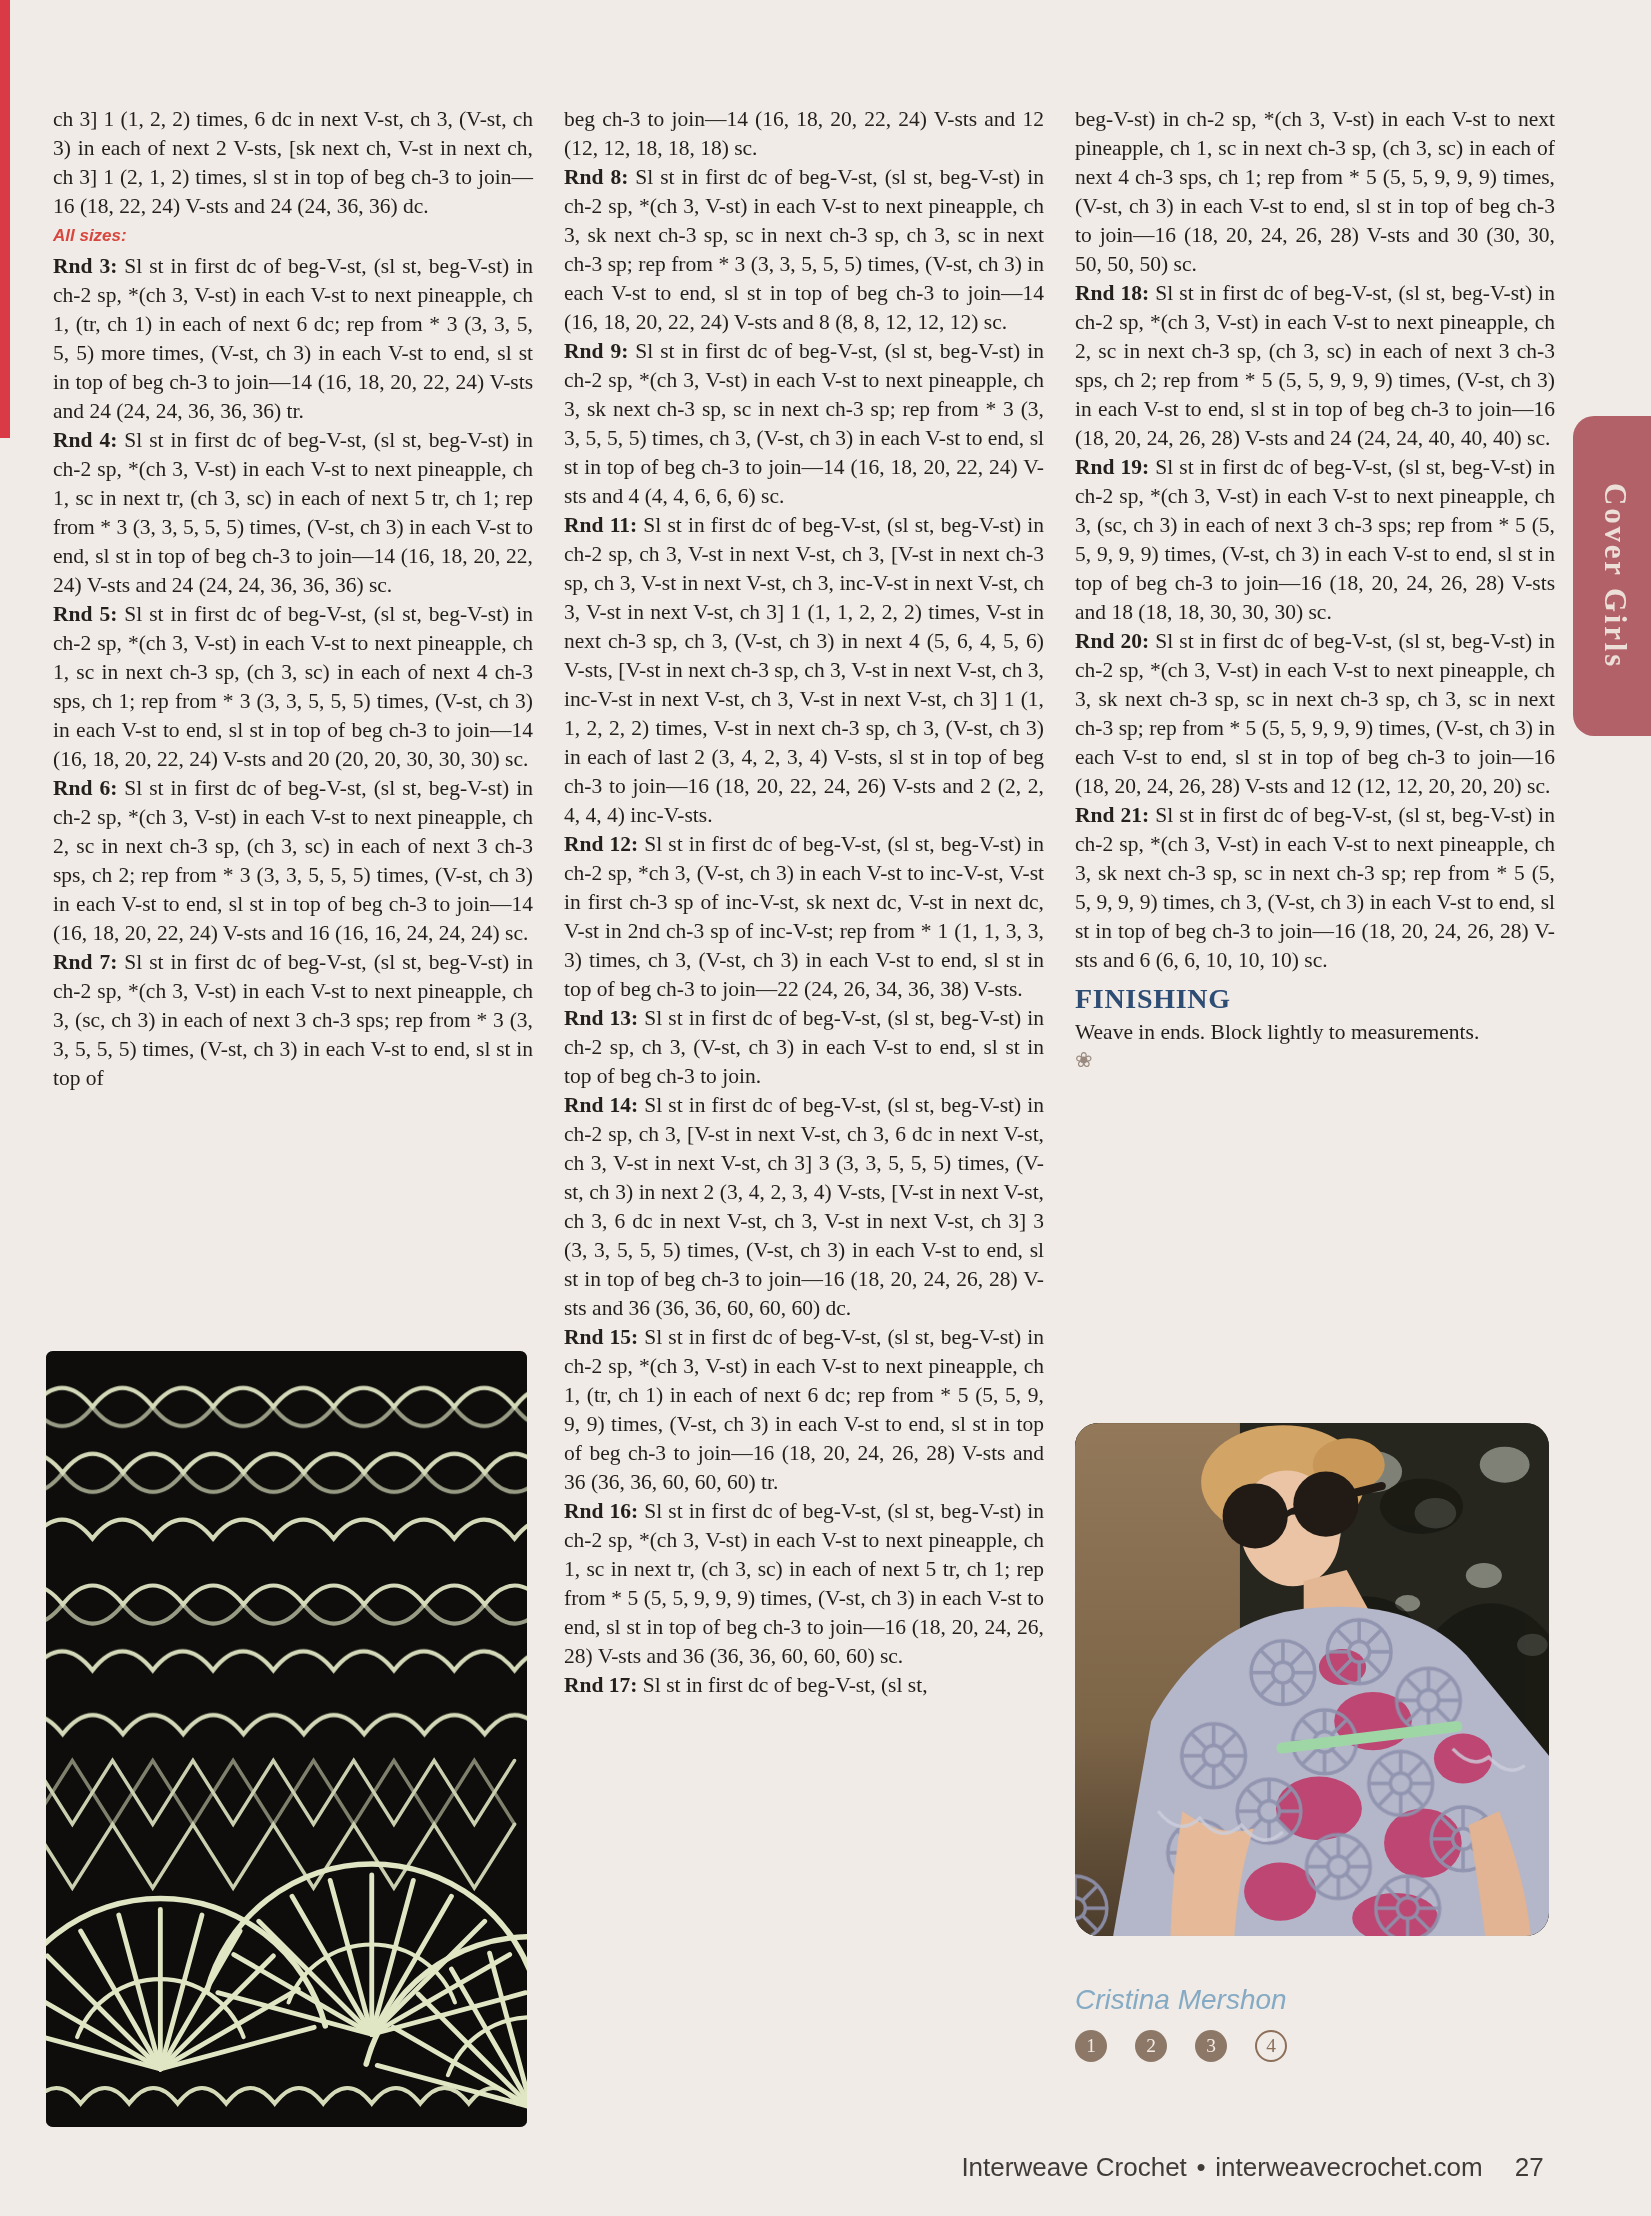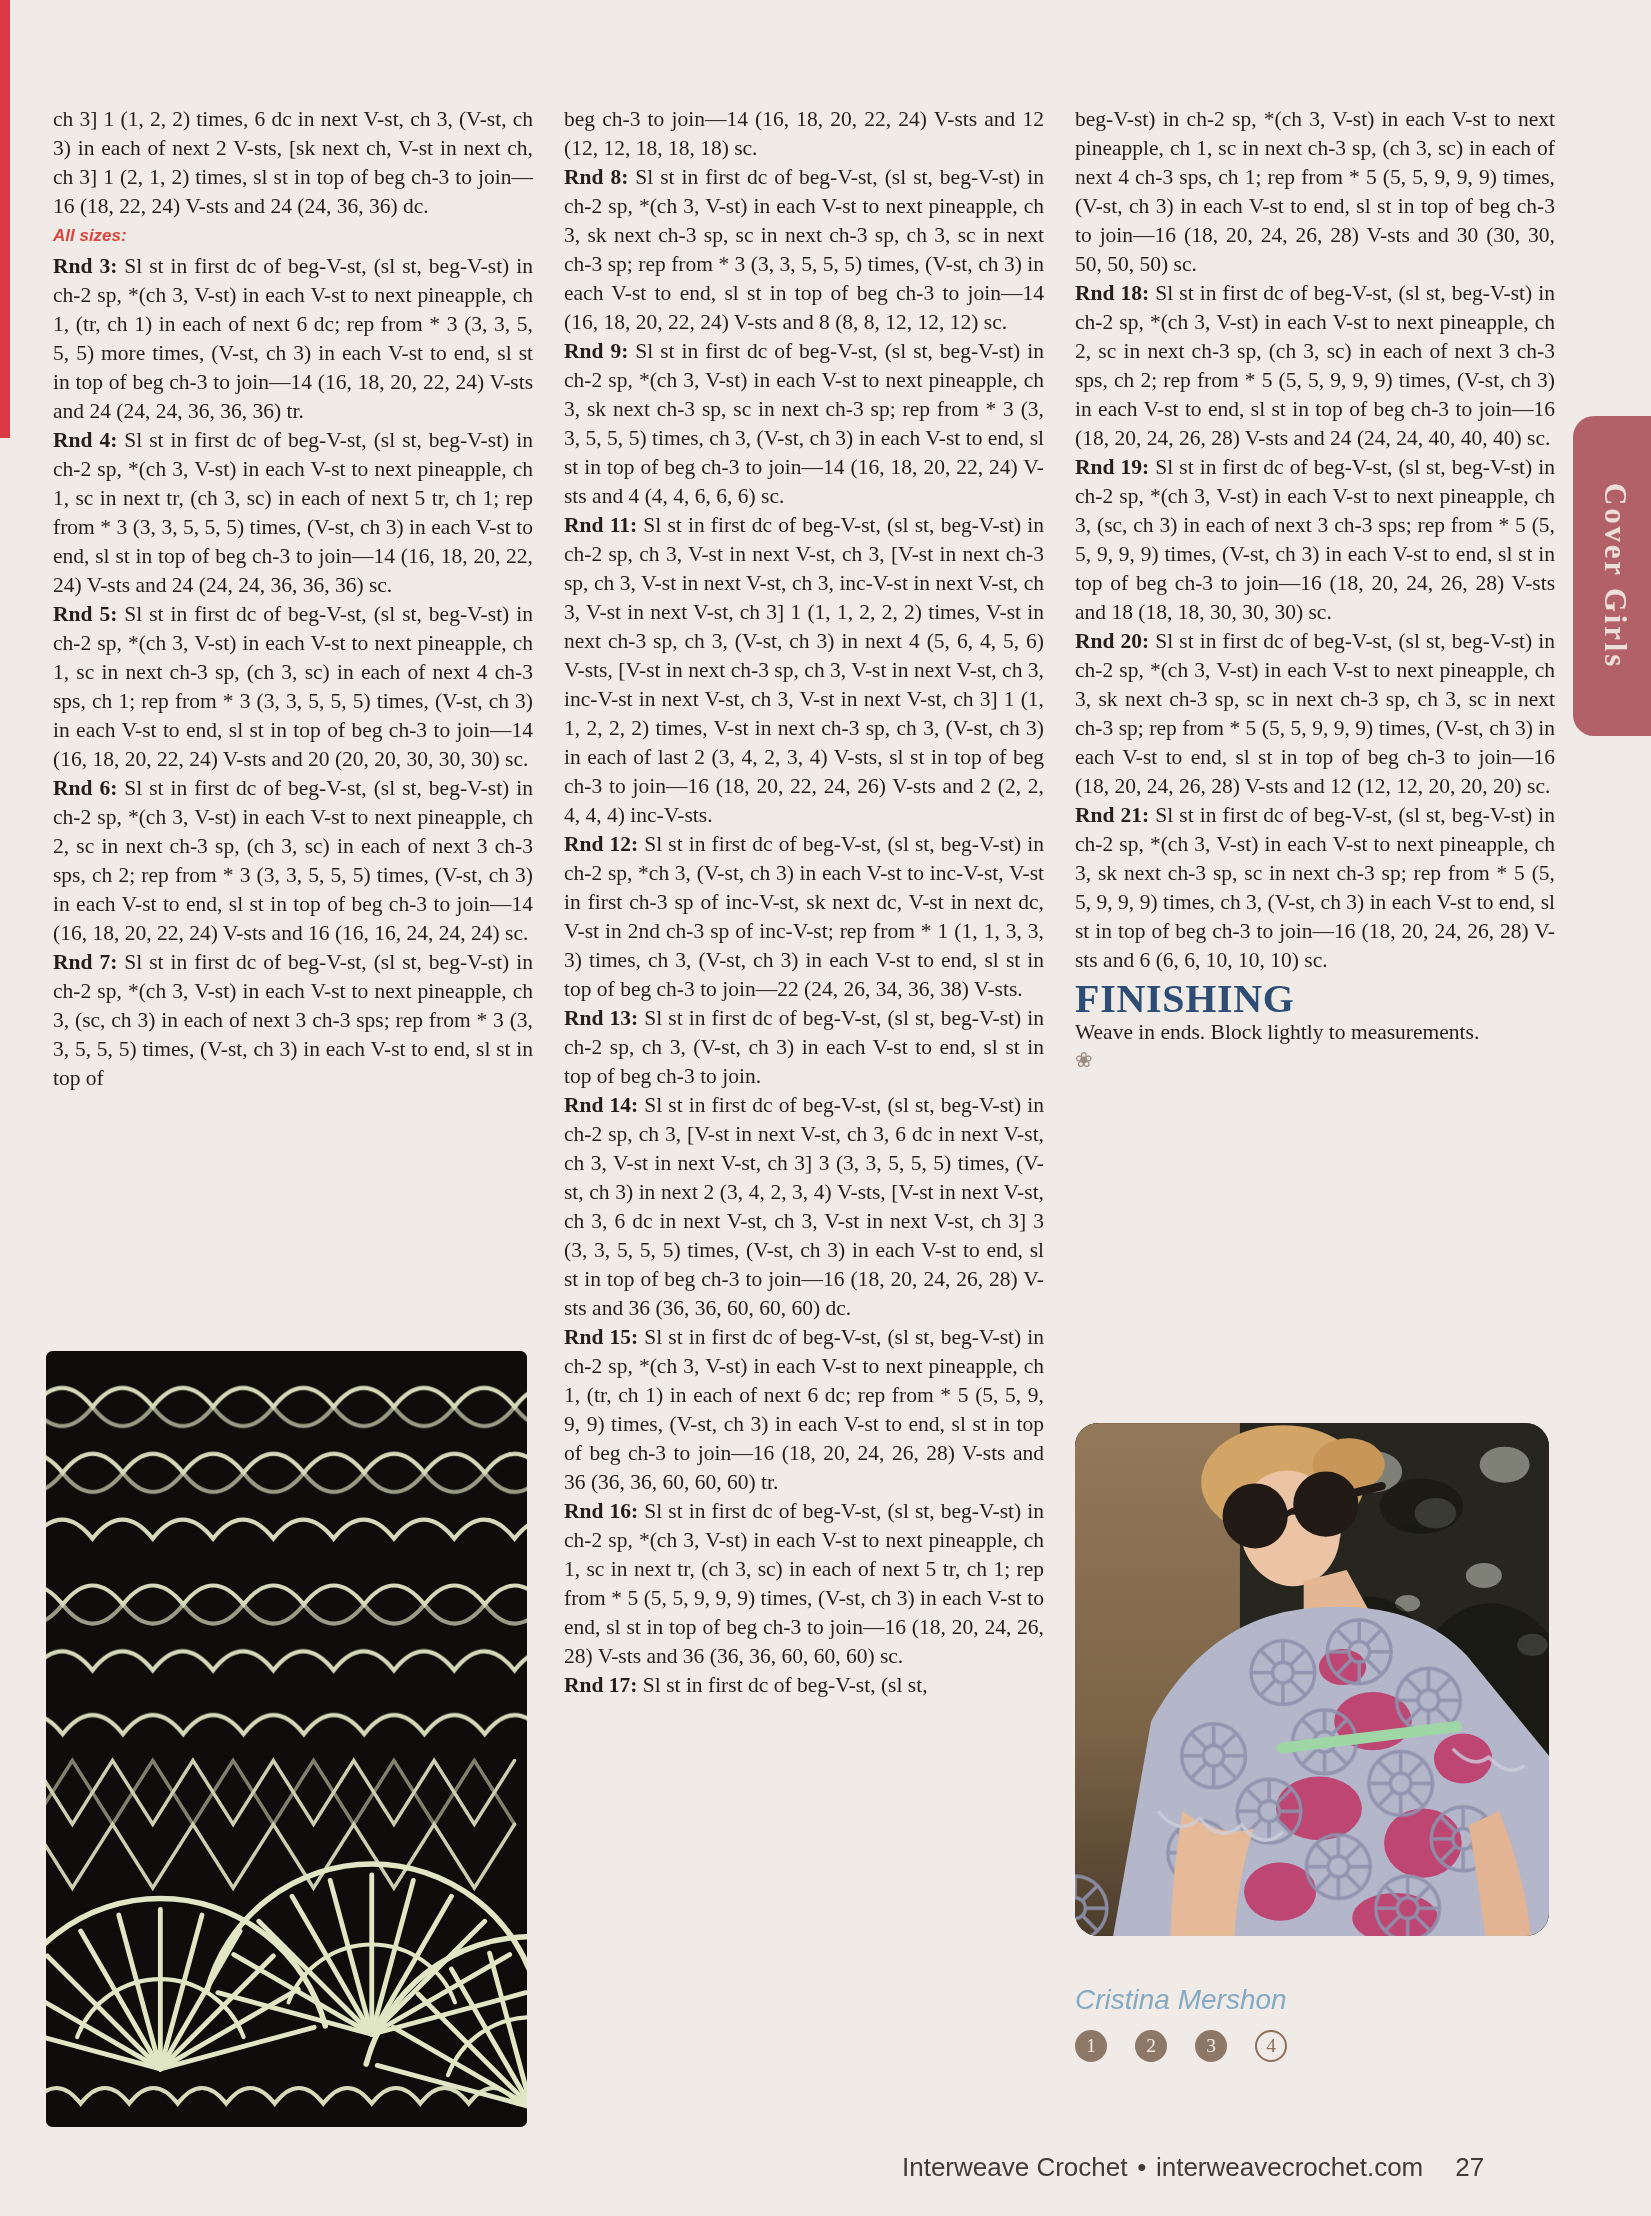--- a/index.html
+++ b/index.html
@@ -19,21 +19,21 @@
   .rnd{font-weight:bold;}
   .subhead{
     font-family:"Liberation Sans", sans-serif;
     font-style:italic;font-weight:bold;
     color:#d8463d;font-size:17px;line-height:30.5px;margin:0;
     text-align:left;
   }
   .finishing-head{
     font-family:"Liberation Serif", serif;
     font-weight:bold;color:#2e4d75;
-    font-size:40px;line-height:36px;letter-spacing:0.7px;
+    font-size:28px;line-height:36px;letter-spacing:0.7px;
     margin:5.5px 0 1.4px 0;text-align:left;
   }
   .end-marker{color:#99897e;font-size:21px;line-height:25px;text-align:left;margin:1.4px 0 0 0;}
   .swatch-photo{
     position:absolute;left:46px;top:1351px;width:481px;height:776px;
     border-radius:7px;overflow:hidden;background:#0e0d0b;
   }
   .model-photo{
     position:absolute;left:1075px;top:1423px;width:474px;height:513px;
     border-radius:23.6px;overflow:hidden;background:#2a2a22;
@@ -60,21 +60,21 @@
     background:#b26168;border-radius:21px 0 0 21px;
     display:flex;align-items:center;justify-content:center;
   }
   .side-tab span{
     writing-mode:vertical-rl;
     font-family:"Liberation Serif", serif;font-weight:bold;
     color:#ecdfd8;font-size:31px;letter-spacing:2.8px;
   }
   .footer{
     position:absolute;left:902px;top:2152px;width:701px;
-    text-align:left;
+    text-align:center;
     font-family:"Liberation Sans", sans-serif;
     font-size:26px;color:#3f3b38;
   }
   .footer .pageno{margin-left:32px;}
   .footer .bullet{margin:0 9.7px;}
 </style>
 </head>
 <body>
 
 <div class="edge-strip"></div>

